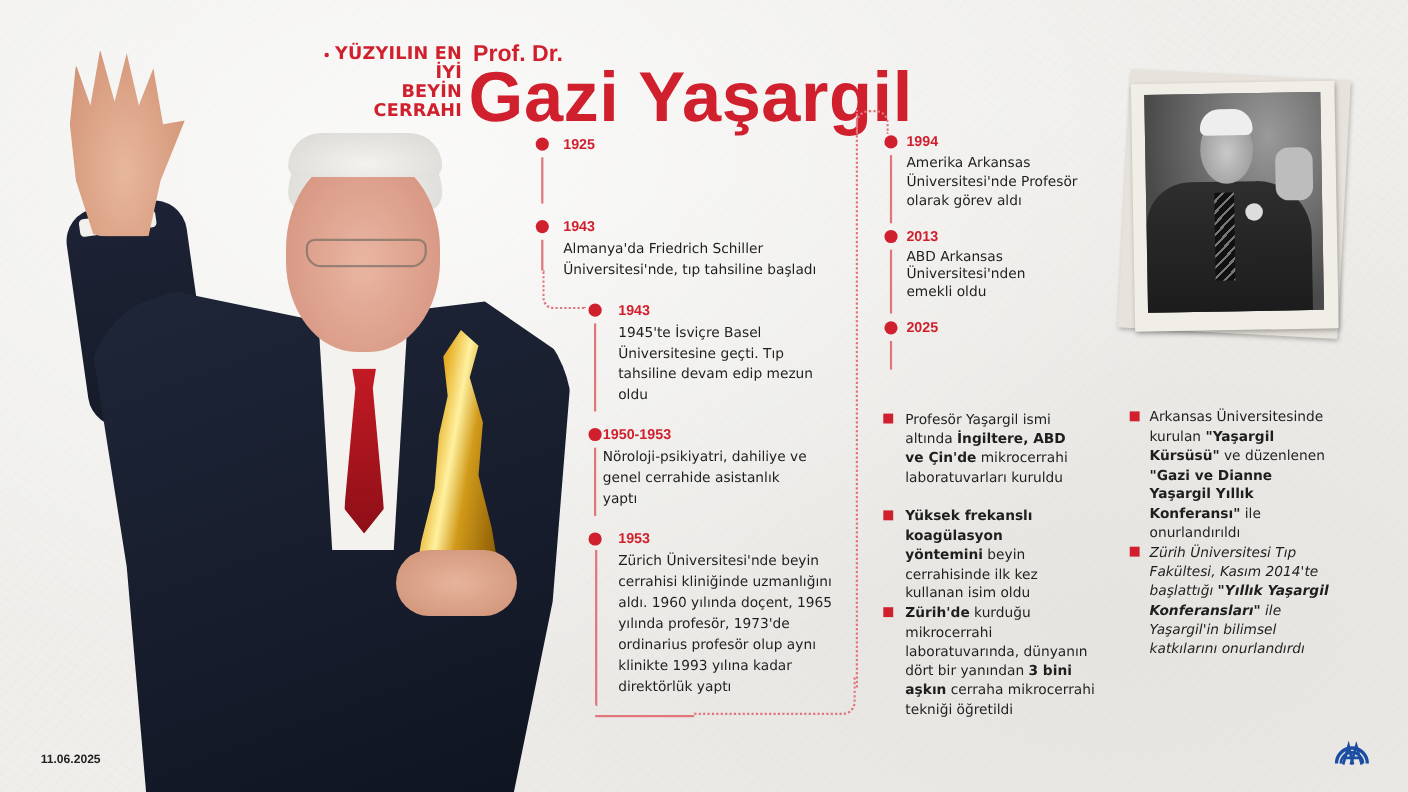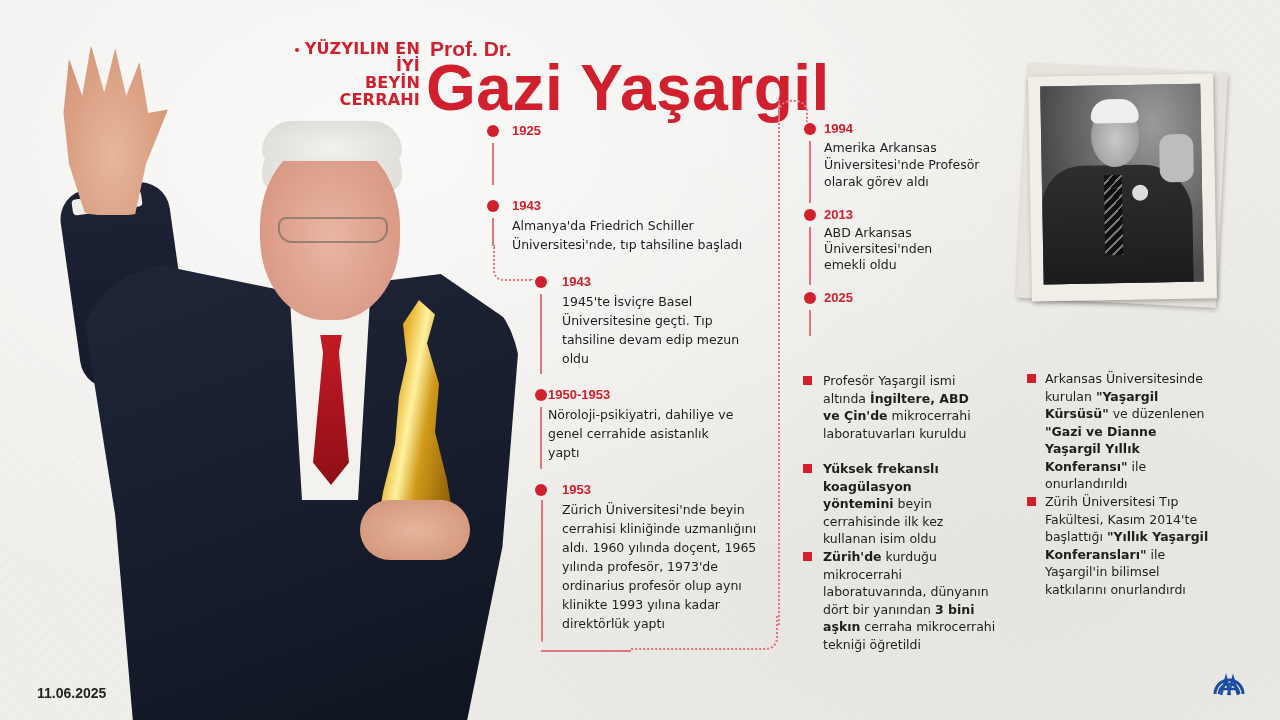--- a/index.html
+++ b/index.html
@@ -141,21 +141,21 @@
     .photo .p-hand {
       position: absolute; left: 118px; top: 50px; width: 34px; height: 48px;
       background: #bdbdbd; border-radius: 12px;
     }
     .photo .p-badge {
       position: absolute; left: 90px; top: 100px; width: 16px; height: 16px;
       background: #ddd; border-radius: 50%;
     }
 
     
-    .date { left: 37px; top: 685px; font-size: 14px; font-weight: bold; color: #222; font-family: "Liberation Sans", sans-serif; }
+    .date { left: 37px; top: 685px; font-size: 11px; font-weight: bold; color: #222; font-family: "Liberation Sans", sans-serif; }
     .logo { left: 1212px; top: 664px; width: 34px; height: 32px; }
   </style>
 </head>
 <body>
 
 <div class="abs portrait">
   <div class="arm"></div>
   <div class="cuff"></div>
   <div class="hand"></div>
   <div class="suit"></div>
@@ -254,21 +254,21 @@
     <b>Zürih'de</b><span> kurduğu mikrocerrahi laboratuvarında, dünyanın dört bir yanından </span><b>3 bini aşkın</b><span> cerraha mikrocerrahi tekniği öğretildi</span>
   </div>
 </div>
 
 <div class="fact" style="left:1027px; top:370px; width:185px;">
   <span class="sq"></span>
   <div class="txt" style="margin-left:18px;">
     <span>Arkansas Üniversitesinde kurulan </span><b>"Yaşargil Kürsüsü"</b><span> ve düzenlenen </span><b>"Gazi ve Dianne Yaşargil Yıllık Konferansı"</b><span> ile onurlandırıldı</span>
   </div>
 </div>
-<div class="fact" style="left:1027px; top:493px; width:185px;">
+<div class="fact" style="left:1027px; top:493px; width:185px;font-style:italic;">
   <span class="sq"></span>
   <div class="txt" style="margin-left:18px;">
     <span>Zürih Üniversitesi Tıp Fakültesi, Kasım 2014'te başlattığı </span><b>"Yıllık Yaşargil Konferansları"</b><span> ile Yaşargil'in bilimsel katkılarını onurlandırdı</span>
   </div>
 </div>
 
 <div class="abs frame-back"></div>
 <div class="abs frame">
   <div class="photo">
     <div class="p-body"></div>

